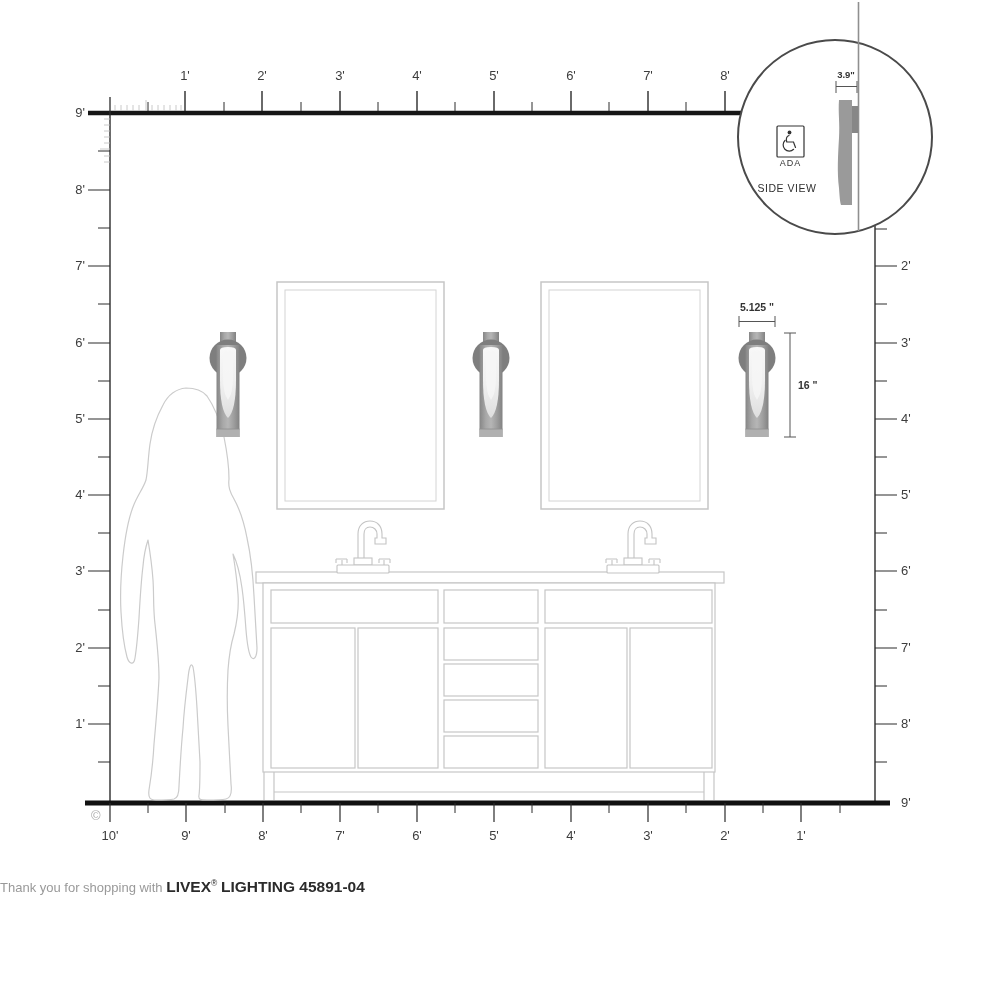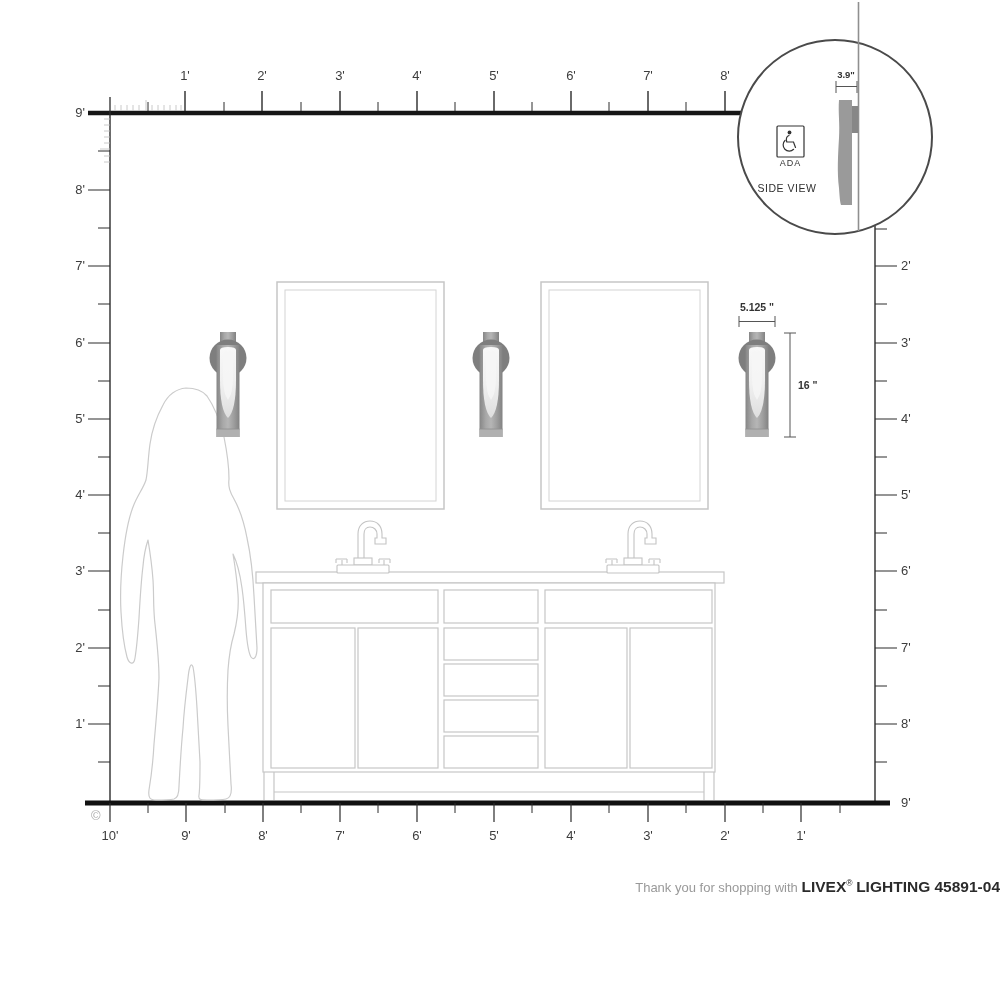--- a/index.html
+++ b/index.html
@@ -7,21 +7,21 @@
     position:relative; width:1000px; height:1000px; background:#ffffff;
     font-family:"Liberation Sans", sans-serif; overflow:hidden;
   }
   svg { position:absolute; left:0; top:0; }
   .rlabel { font-family:"Liberation Sans", sans-serif; font-size:13px; fill:#3d3d3d; }
   .dimlabel { font-family:"Liberation Sans", sans-serif; font-size:10.5px; font-weight:bold; fill:#333333; }
   .insetlabel { font-family:"Liberation Sans", sans-serif; font-size:10.5px; fill:#2f2f2f; letter-spacing:0.5px; }
   .adalabel { font-family:"Liberation Sans", sans-serif; font-size:9px; fill:#333333; letter-spacing:1px; }
   .copyright { font-family:"Liberation Sans", sans-serif; font-size:13px; fill:#ababab; }
   .footer {
-    position:absolute; left:0; top:878px; width:1000px; text-align:right;
+    position:absolute; left:0; top:878px; width:1000px; text-align:left;
     font-size:13px; color:#999999;
   }
   .footer .strong { font-size:15.5px; font-weight:bold; color:#2b2b2b; }
   .footer sup { font-size:8.5px; position:relative; top:-1px; color:#2b2b2b; }
 </style>
 </head>
 <body>
 
 <div class="canvas">
 <svg width="1000" height="1000" viewBox="0 0 1000 1000">

